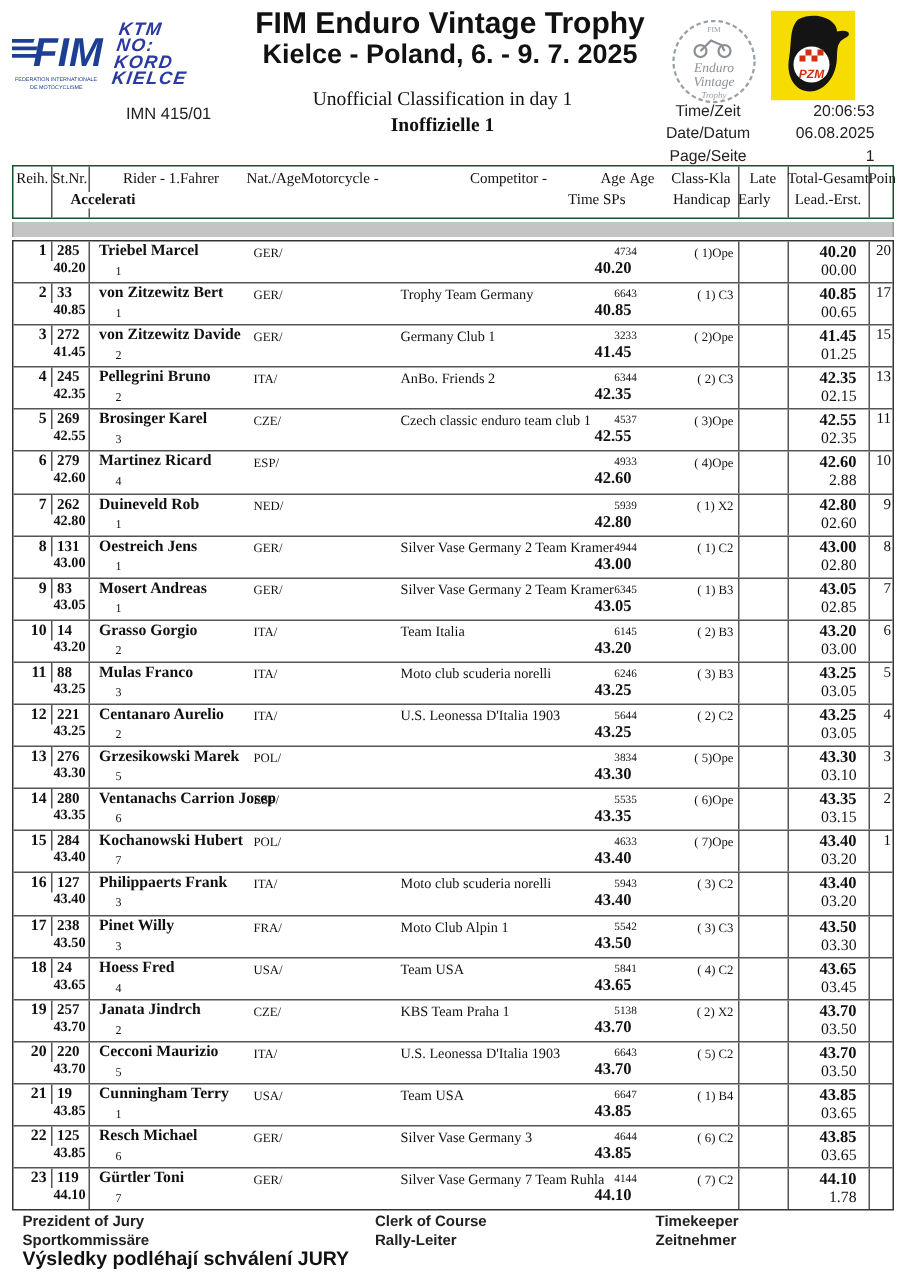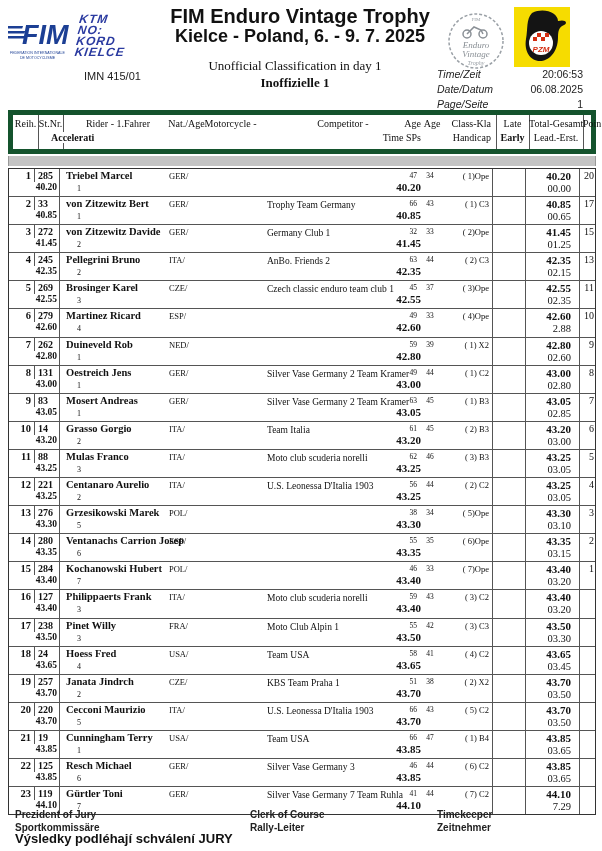--- a/index.html
+++ b/index.html
@@ -7,47 +7,47 @@
         font-family:"Liberation Serif", serif;color:#111;}
   .sans{font-family:"Liberation Sans", sans-serif;}
   .abs{position:absolute;}
   
   .title1{left:150px;top:5px;width:300px;text-align:center;font-weight:bold;font-size:20px;}
   .title2{left:140px;top:26px;width:320px;text-align:center;font-weight:bold;font-size:18px;}
   .sub1{left:150px;top:58px;width:290px;text-align:center;font-weight:normal;font-size:13px;}
   .sub2{left:150px;top:75px;width:290px;text-align:center;font-weight:bold;font-size:13px;}
   .imn{left:84px;top:70px;font-size:11px;color:#222;}
   .inforow{right:19px;font-size:10.5px;color:#222;white-space:nowrap;}
-  .inforow .lbl{display:inline-block;width:70px;text-align:left;margin-right:14px;font-style:italic;}
+  .inforow .lbl{display:inline-block;width:70px;text-align:center;margin-right:14px;}
   .inforow .val{display:inline-block;width:62px;text-align:right;}
   
   .fim-logo{left:8px;top:18px;width:64px;height:48px;}
   .club-logo{left:76px;top:14px;width:50px;height:58px;color:#2a3aa0;font-weight:bold;font-style:italic;
              font-size:12px;line-height:11px;letter-spacing:1px;text-align:left;transform:skewX(-8deg);}
   .stamp{left:447px;top:12px;width:58px;height:58px;}
   .pzm{left:514px;top:7px;width:56px;height:60px;}
   
   .tbl{left:8px;top:110px;width:588px;}
-  .thead{position:relative;height:34px;border:5px solid #14532d;}
+  .thead{position:relative;height:34px;border:1px solid #14532d;}
   .thead .h{position:absolute;font-size:10px;white-space:nowrap;}
   .grayband{height:10px;background:#c4c4c4;border-left:1px solid #999;border-right:1px solid #999;margin-top:2px;}
   .rows{border:1px solid #333;border-top:1px solid #333;margin-top:2px;}
   .row{position:relative;height:27.1px;border-bottom:1px solid #555;}
   .row:last-child{border-bottom:none;}
   .row span{position:absolute;white-space:nowrap;}
   .vb{position:absolute;top:0;bottom:0;width:0;border-left:1px solid #555;}
   .vb1{left:25px;bottom:auto;height:13px;}
   .vb2{left:50px;} .vb3{left:483px;} .vb4{left:516px;} .vb5{left:570px;}
   .f-pos{left:0;width:22px;text-align:right;top:1px;font-weight:bold;font-size:10.5px;}
   .f-nr{left:29px;top:1px;font-weight:bold;font-size:10px;}
   .f-rider{left:57px;top:1px;font-weight:bold;font-size:10.5px;}
   .f-nat{left:160px;top:2px;font-size:8.5px;}
   .f-team{left:258px;top:3px;font-size:9.5px;}
   .f-age{left:330px;width:78px;text-align:right;top:2px;font-size:7.5px;}
-  .f-age2{left:408px;width:26px;text-align:center;top:2px;font-size:7.5px;}
+  .f-age2{left:408px;width:26px;text-align:left;top:2px;font-size:7.5px;}
   .f-cls{left:420px;width:60px;text-align:right;top:2px;font-size:8.5px;}
   .f-t1{left:0;width:48px;text-align:right;top:13px;font-weight:bold;font-size:9.5px;}
   .f-rank{left:68px;top:15px;font-size:8px;}
   .f-sp{left:330px;width:82px;text-align:right;top:12px;font-weight:bold;font-size:11px;}
   .f-total{left:516px;width:46px;text-align:right;top:1px;font-weight:bold;font-size:11px;}
   .f-lead{left:516px;width:46px;text-align:right;top:14px;font-size:10.5px;}
   .f-pts{left:570px;width:15px;text-align:right;top:1px;font-size:10px;}
   
   .foot{font-size:10px;font-weight:bold;color:#222;line-height:13px;}
   .jury{left:15px;top:831px;font-size:13px;font-weight:bold;}
@@ -134,21 +134,21 @@
       <span class="h" style="left:50px;width:110px;text-align:center;top:3px;">Rider - 1.Fahrer</span>
       <span class="h" style="left:146px;width:55px;text-align:center;top:3px;">Nat./Age</span>
       <span class="h" style="left:175px;width:85px;text-align:center;top:3px;">Motorcycle -</span>
       <span class="h" style="left:285px;width:90px;text-align:center;top:3px;">Competitor -</span>
       <span class="h" style="left:330px;width:78px;text-align:right;top:3px;">Age</span>
       <span class="h" style="left:330px;width:78px;text-align:right;top:17px;">Time SPs</span>
       <span class="h" style="left:407px;width:24px;text-align:center;top:3px;">Age</span>
       <span class="h" style="left:420px;width:58px;text-align:right;top:3px;">Class-Kla</span>
       <span class="h" style="left:420px;width:58px;text-align:right;top:17px;">Handicap</span>
       <span class="h" style="left:483px;width:33px;text-align:center;top:3px;">Late</span>
-      <span class="h" style="left:483px;width:33px;text-align:center;top:17px;font-weight:bold;">Early</span>
+      <span class="h" style="left:483px;width:33px;top:17px;">Early</span>
       <span class="h" style="left:516px;width:54px;text-align:center;top:3px;overflow:hidden;">Total-Gesamtzei</span>
       <span class="h" style="left:516px;width:54px;text-align:center;top:17px;">Lead.-Erst.</span>
       <span class="h" style="left:570px;width:18px;top:3px;overflow:hidden;">Points</span>
     </div>
     <div class="grayband"></div>
     <div class="rows" id="table-body">
         <div class="row">
       <div class="vb vb1"></div>
       <div class="vb vb2"></div>
       <div class="vb vb3"></div>
@@ -621,21 +621,21 @@
       <span class="f-rider">Gürtler Toni</span>
       <span class="f-nat">GER/</span>
       <span class="f-team">Silver Vase Germany  7 Team Ruhla</span>
       <span class="f-age">41</span>
       <span class="f-age2">44</span>
       <span class="f-cls">( 7) C2</span>
       <span class="f-t1">44.10</span>
       <span class="f-rank">7</span>
       <span class="f-sp">44.10</span>
       <span class="f-total">44.10</span>
-      <span class="f-lead">7.29</span>
+      <span class="f-lead">1.78</span>
       <span class="f-pts"></span>
     </div>
       </div>
   </div>
 
   <div class="abs foot sans" style="left:15px;top:808px;">
     <div>Prezident of Jury</div>
     <div>Sportkommissäre</div>
   </div>
   <div class="abs foot sans" style="left:250px;top:808px;">

